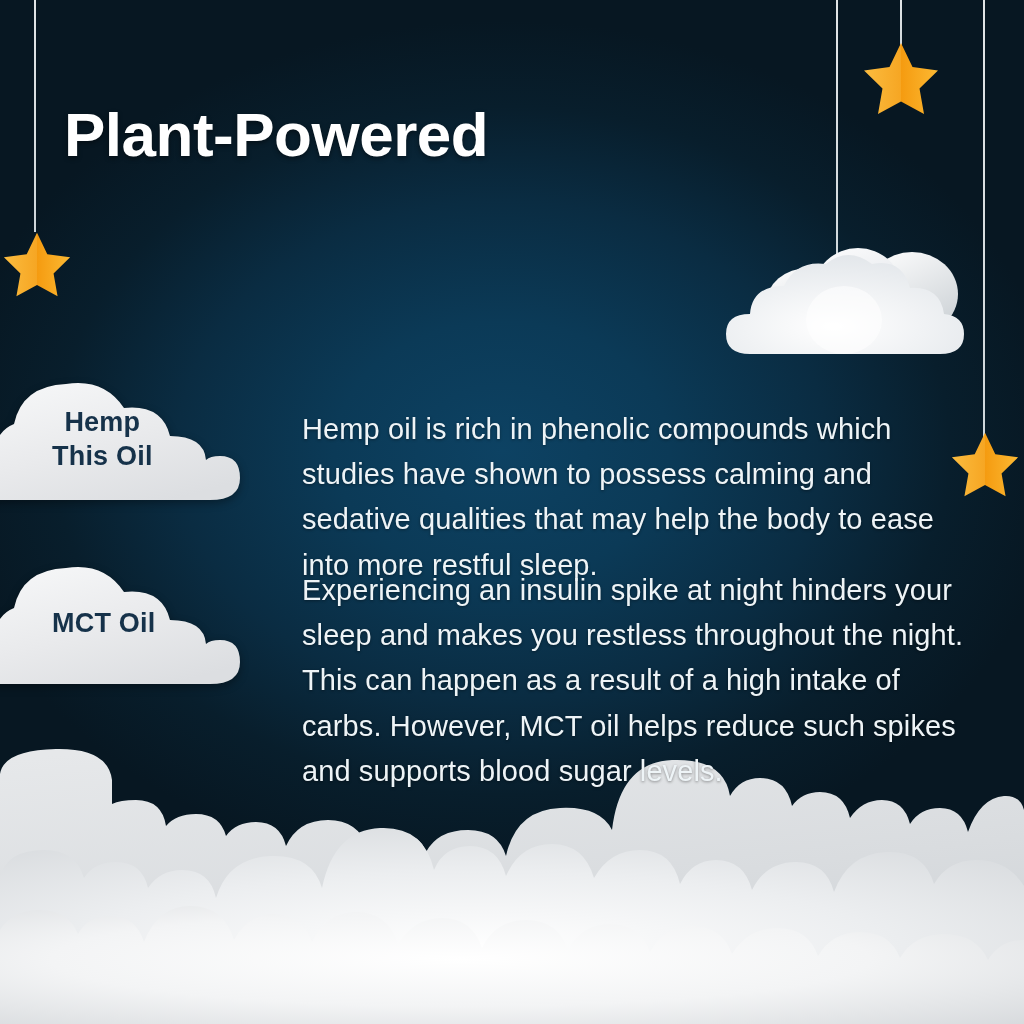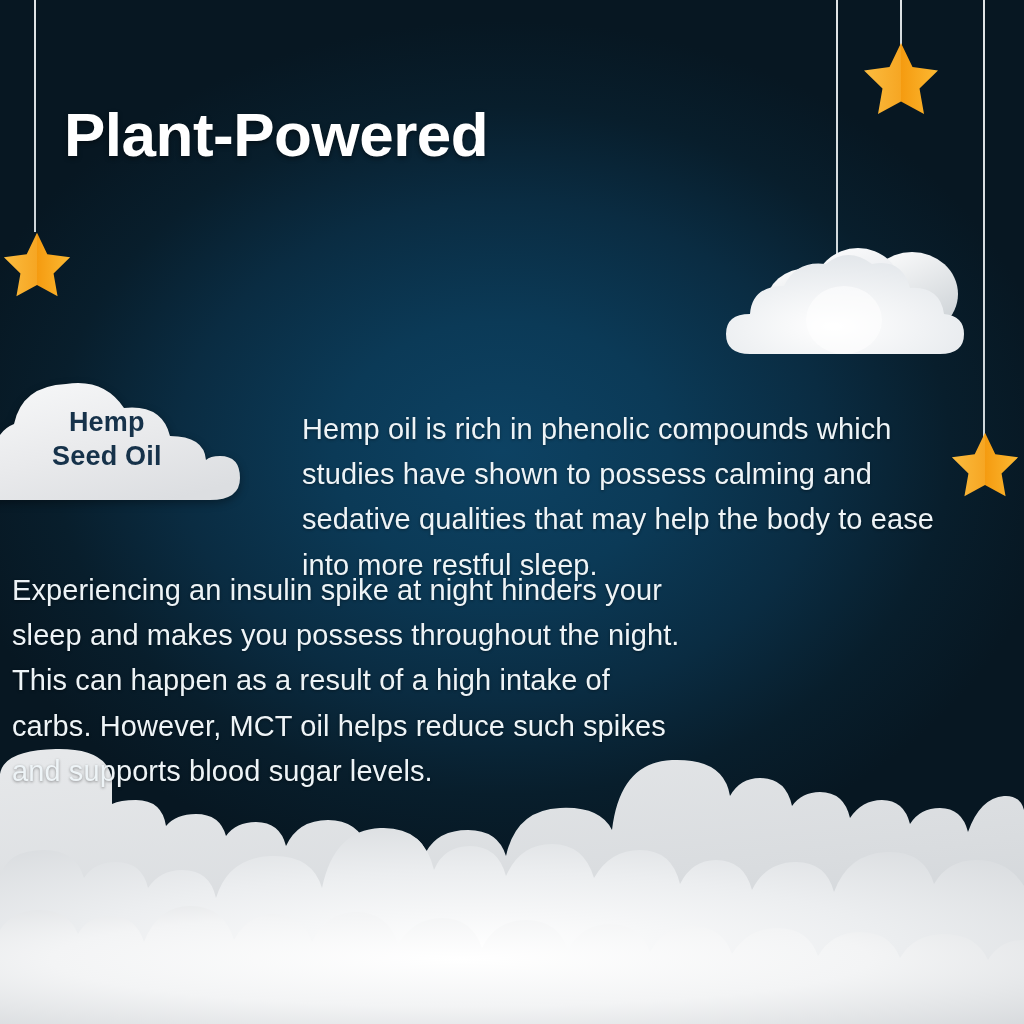--- a/index.html
+++ b/index.html
@@ -231,29 +231,54 @@
                  Q156 4 176 34
                  Q214 30 222 62
                  Q256 62 258 86
                  Q262 82 272 82
                  Q292 82 292 104
                  Q292 126 262 126 Z" fill="url(#lcA)"></path>
       </svg>
       <div class="label-text">
         <span>
           <span>Hemp</span><br>
-          <span>Seed Oil</span>
+          <span>This Oil</span>
         </span>
       </div>
     </div>
     <p class="body-text">Hemp oil is rich in phenolic compounds which studies have shown to possess calming and sedative qualities that may help the body to ease into more restful sleep.</p>
   </div>
 
   <div class="row" id="row-mct">
-    <p class="body-text">Experiencing an insulin spike at night hinders your sleep and makes you possess throughout the night. This can happen as a result of a high intake of carbs. However, MCT oil helps reduce such spikes and supports blood sugar levels.</p>
+    <div class="label-cloud">
+      <svg width="344" height="132" viewBox="0 0 344 132">
+        <defs>
+          <linearGradient id="lcB" x1="0.1" y1="0" x2="0.75" y2="1">
+            <stop offset="0%" stop-color="#f7f8f9"></stop>
+            <stop offset="55%" stop-color="#e9eaec"></stop>
+            <stop offset="100%" stop-color="#dcdee1"></stop>
+          </linearGradient>
+        </defs>
+        <path d="M52 126
+                 Q18 126 18 104
+                 Q18 82 48 82
+                 Q46 58 66 50
+                 Q74 12 118 10
+                 Q156 4 176 34
+                 Q214 30 222 62
+                 Q256 62 258 86
+                 Q262 82 272 82
+                 Q292 82 292 104
+                 Q292 126 262 126 Z" fill="url(#lcB)"></path>
+      </svg>
+      <div class="label-text">
+        <span>MCT Oil</span>
+      </div>
+    </div>
+    <p class="body-text">Experiencing an insulin spike at night hinders your sleep and makes you restless throughout the night. This can happen as a result of a high intake of carbs. However, MCT oil helps reduce such spikes and supports blood sugar levels.</p>
   </div>
 
   <div class="cloudbank">
     <svg width="1024" height="290" viewBox="0 0 1024 290" preserveAspectRatio="none">
       <defs>
         <linearGradient id="cbBack" x1="0.1" y1="0" x2="0.55" y2="1">
           <stop offset="0%" stop-color="#e6e8ea"></stop>
           <stop offset="60%" stop-color="#d9dcdf"></stop>
           <stop offset="100%" stop-color="#cfd3d7"></stop>
         </linearGradient>

